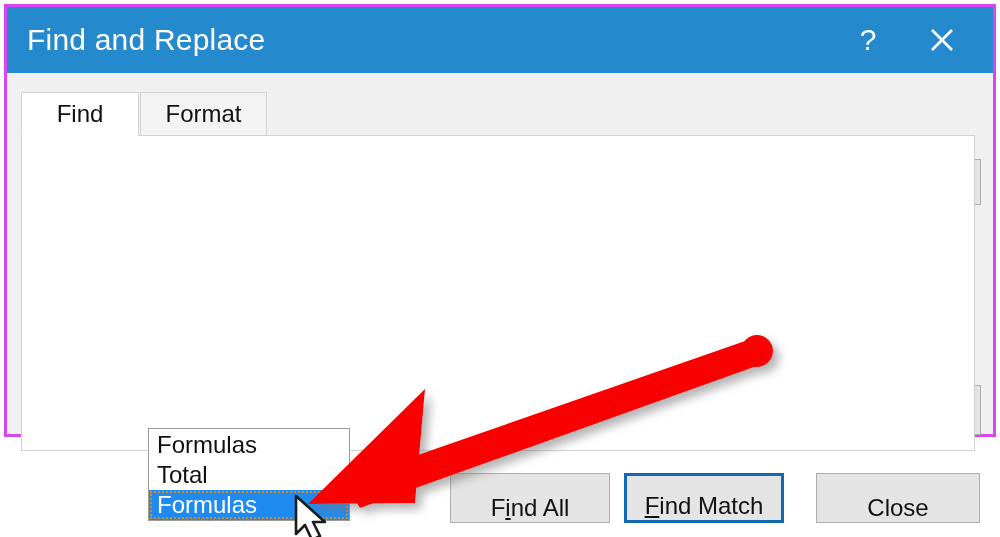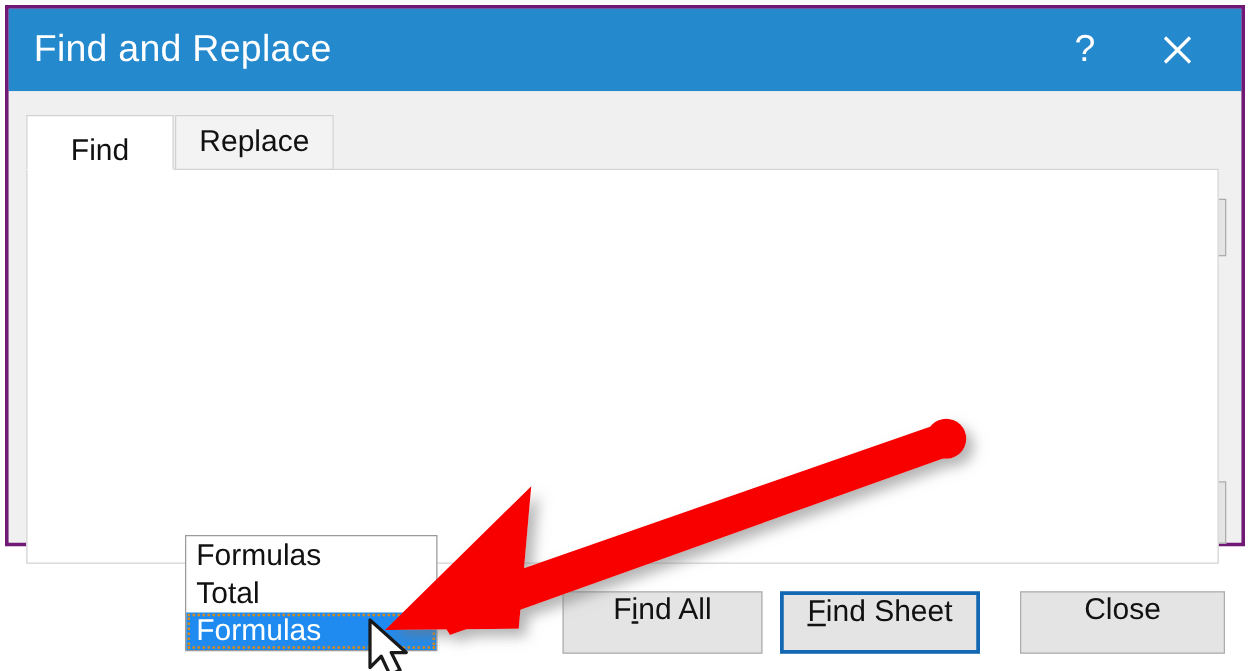--- a/index.html
+++ b/index.html
@@ -22,21 +22,21 @@
   }
 
   
   .dialog {
     position: absolute;
     left: 4px;
     top: 4px;
     width: 992px;
     height: 433px;
     box-sizing: border-box;
-    border: 3px solid #701a75;
+    border: 3px solid #d946ef;
     background: #f0f0f0;
   }
 
   
   .titlebar {
     position: absolute;
     left: 0;
     top: 0;
     right: 0;
     height: 66px;
@@ -96,21 +96,20 @@
     color: #111111;
     border: 1px solid #d2d2d2;
     cursor: default;
   }
   .tab.active {
     left: 0;
     width: 118px;
     background: #ffffff;
     border-bottom-color: #ffffff;
     z-index: 3;
-    align-items: flex-end;
   }
   .tab.inactive {
     left: 119px;
     width: 127px;
     background: #f3f3f3;
     border-bottom-color: #d2d2d2;
     z-index: 2;
   }
 
   
@@ -170,21 +169,21 @@
     box-sizing: border-box;
     width: 46px;
     margin: -1px -1px -1px 0;
   }
 
   
   .btn {
     position: absolute;
     box-sizing: border-box;
     display: flex;
-    align-items: flex-start;
+    align-items: flex-end;
     justify-content: center;
     font-size: 24px;
     color: #111111;
     background: #e4e4e4;
     border: 1px solid #adadad;
     white-space: nowrap;
     cursor: default;
   }
   .btn.white {
     background: #ffffff;
@@ -289,21 +288,21 @@
       </div>
     </div>
 
     <div class="dlg-body">
 
       <div class="tabstrip">
         <div class="tab active">
           <span><span>Find</span></span>
         </div>
         <div class="tab inactive">
-          <span><span>Replace</span></span>
+          <span><span>Format</span></span>
         </div>
       </div>
 
       <div class="panel"></div>
 
       <div class="lbl" style="left:34px; top:97px;"><span>Fi</span><span class="ul">n</span><span>d what:</span></div>
 
       <div class="combo" style="left:202px; top:86px; width:336px;">
         <div class="val">Total</div>
         <div class="arrow">
@@ -371,21 +370,21 @@
 
       <div class="btn" style="left:783px; top:312px; width:191px; height:50px;">
         <span><span>Op</span><span class="ul">t</span><span>ions &lt;&lt;</span></span>
       </div>
 
       <div class="btn" style="left:443px; top:400px; width:160px; height:50px;">
         <span><span>F</span><span class="ul">i</span><span>nd All</span></span>
       </div>
 
       <div class="btn focus" style="left:617px; top:400px; width:160px; height:50px;">
-        <span><span class="ul">F</span><span>ind Sheet</span></span>
+        <span><span class="ul">F</span><span>ind Match</span></span>
       </div>
 
       <div class="btn" style="left:809px; top:400px; width:164px; height:50px;">
         <span>Close</span>
       </div>
 
     </div>
   </div>
 
   <div class="dropdown">

